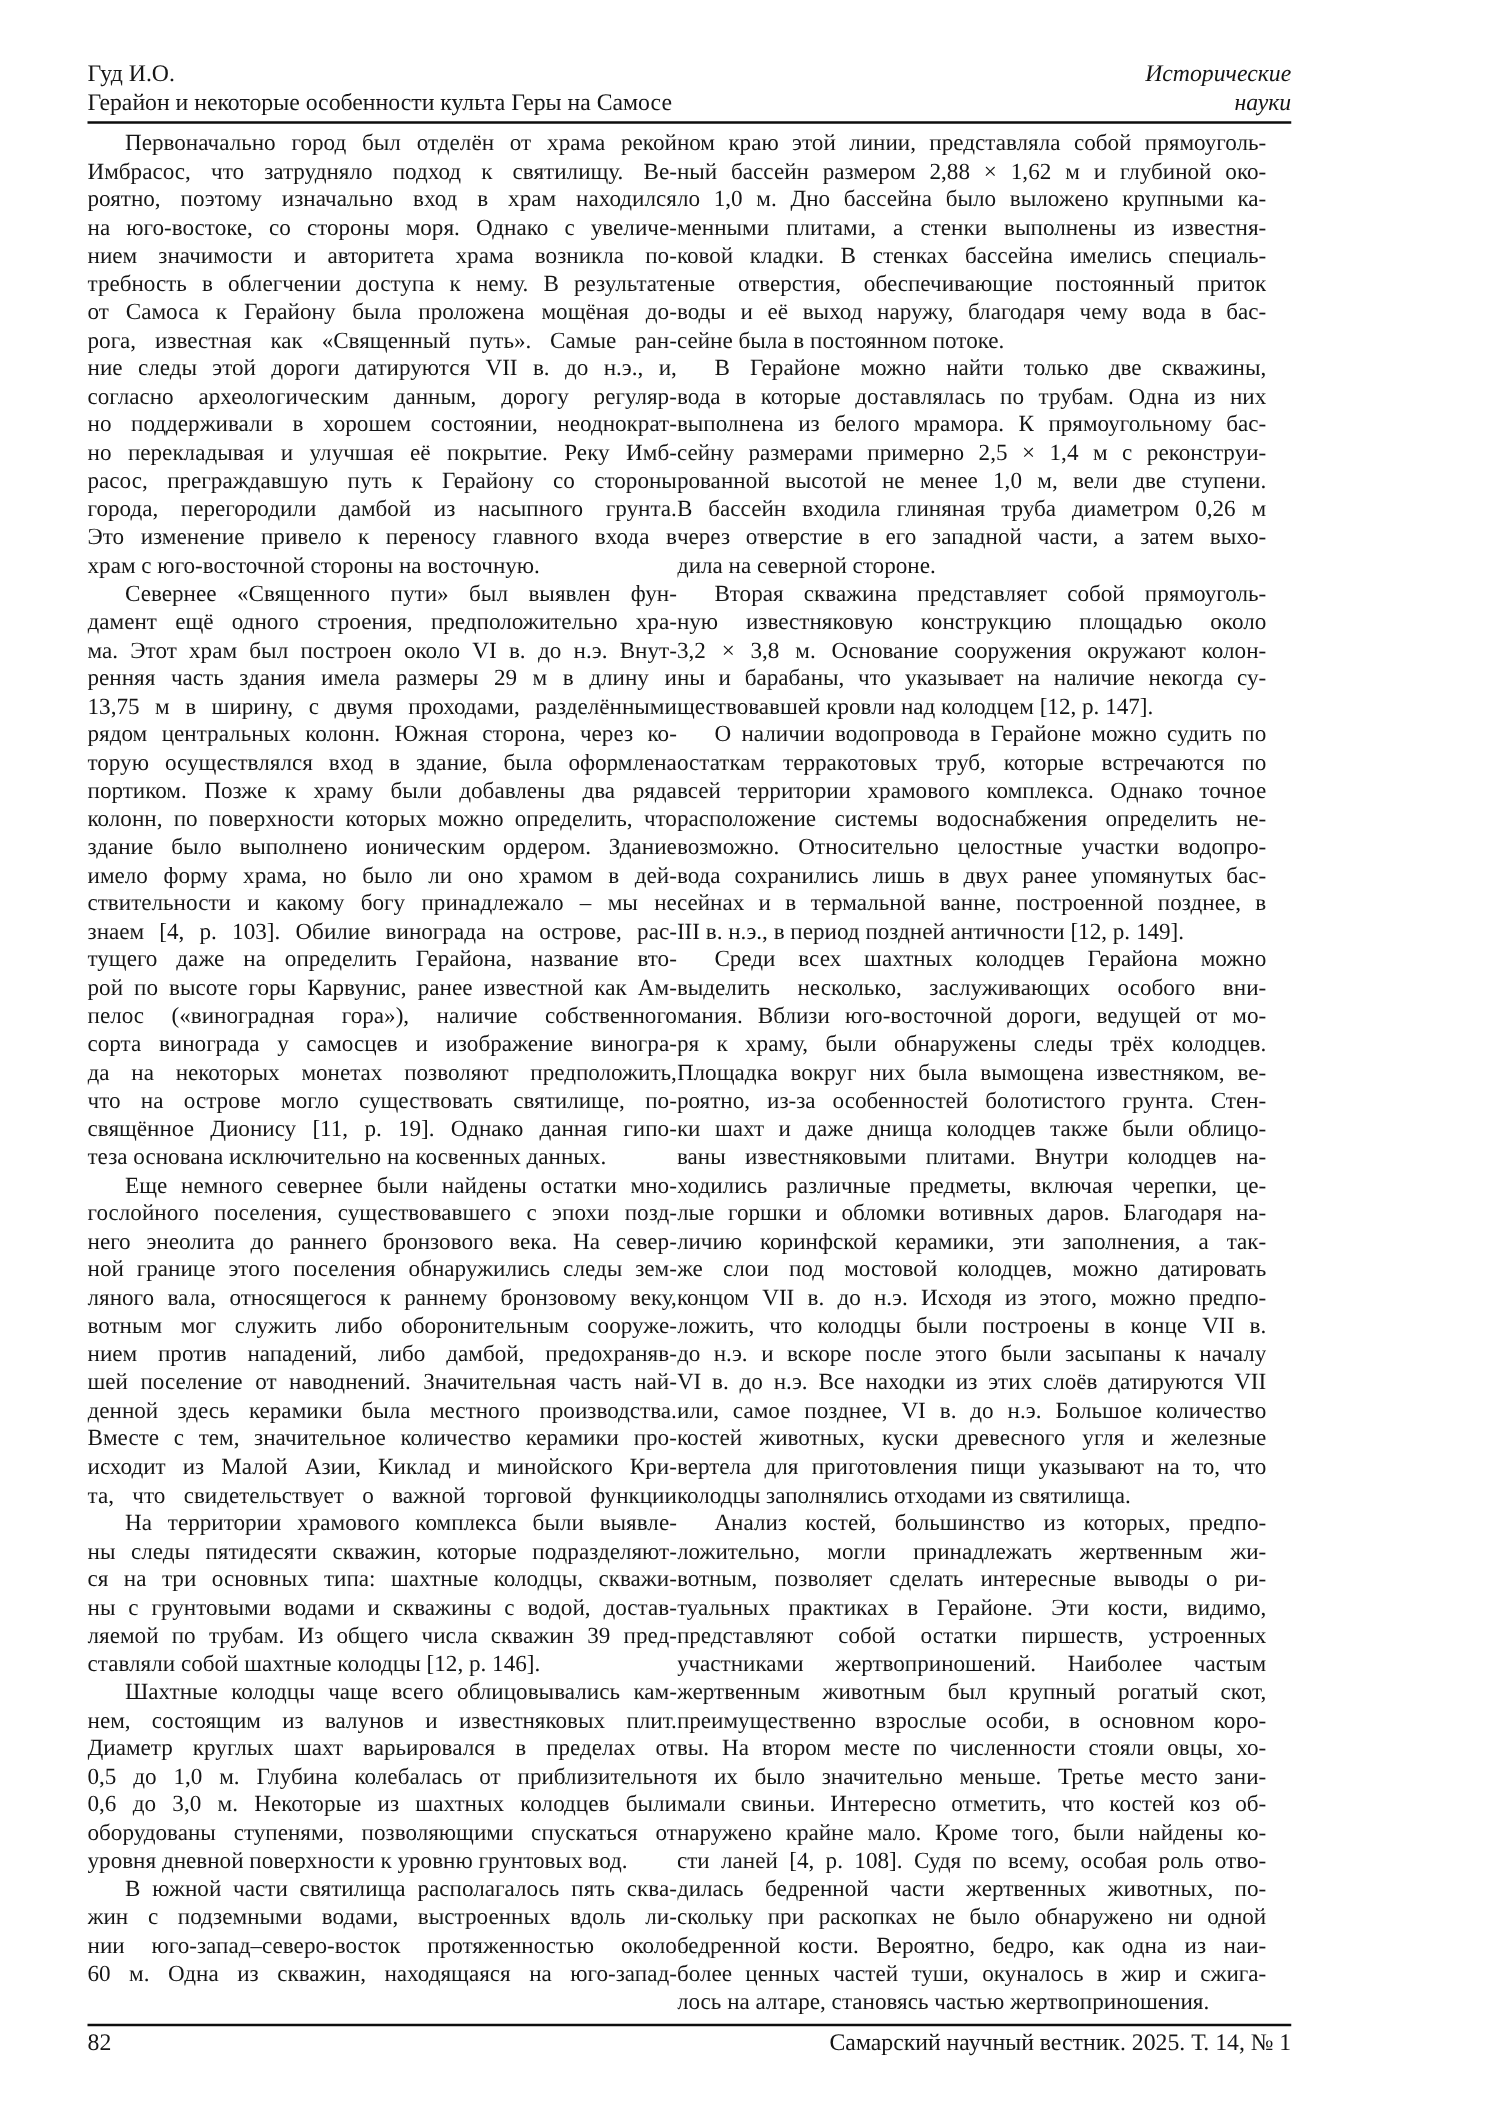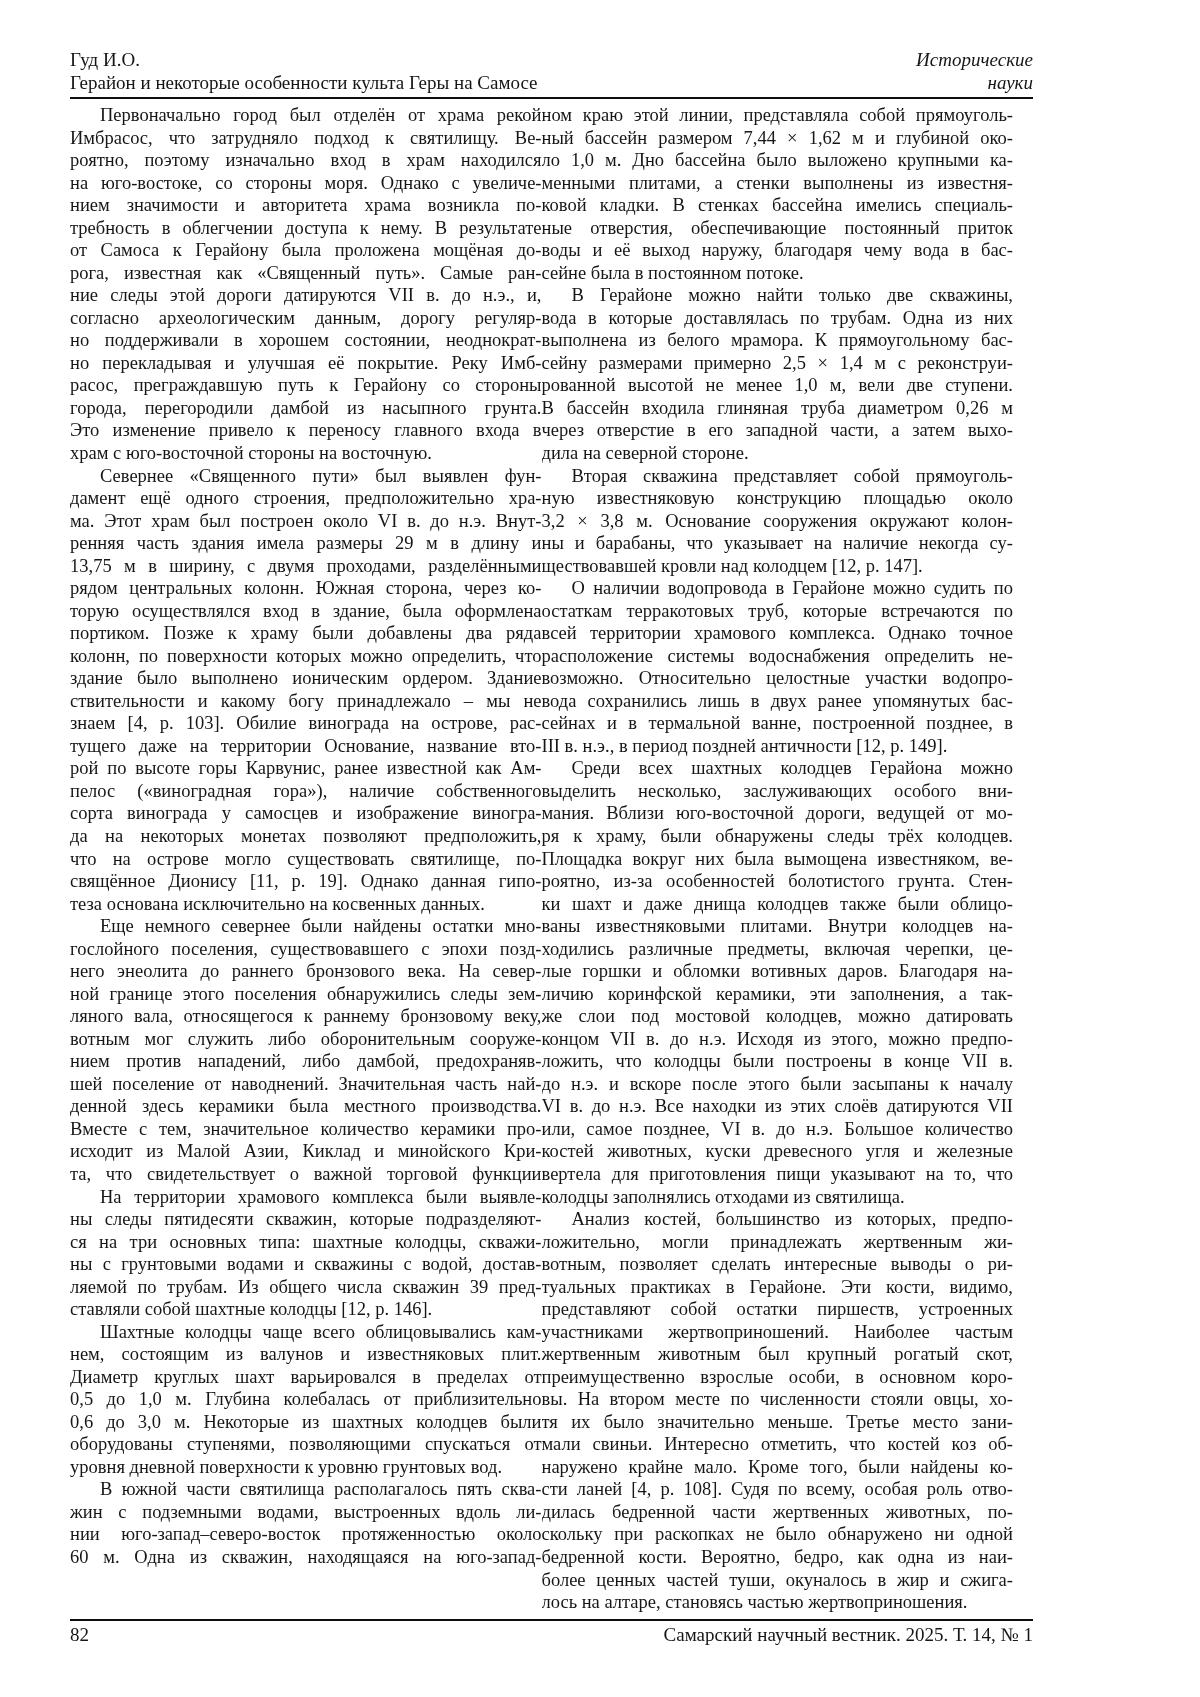--- a/index.html
+++ b/index.html
@@ -111,23 +111,24 @@
           <div class="line indent">Севернее «Священного пути» был выявлен фун-</div>
           <div class="line">дамент ещё одного строения, предположительно хра-</div>
           <div class="line">ма. Этот храм был построен около VI в. до н.э. Внут-</div>
           <div class="line">ренняя часть здания имела размеры 29 м в длину и</div>
           <div class="line">13,75 м в ширину, с двумя проходами, разделёнными</div>
           <div class="line">рядом центральных колонн. Южная сторона, через ко-</div>
           <div class="line">торую осуществлялся вход в здание, была оформлена</div>
           <div class="line">портиком. Позже к храму были добавлены два ряда</div>
           <div class="line">колонн, по поверхности которых можно определить, что</div>
           <div class="line">здание было выполнено ионическим ордером. Здание</div>
+          <div class="line">имело форму храма, но было ли оно храмом в дей-</div>
           <div class="line">ствительности и какому богу принадлежало – мы не</div>
           <div class="line">знаем [4, p. 103]. Обилие винограда на острове, рас-</div>
-          <div class="line">тущего даже на территории Основание, название вто-</div>
+          <div class="line">тущего даже на определить Герайона, название вто-</div>
           <div class="line">рой по высоте горы Карвунис, ранее известной как Ам-</div>
           <div class="line">пелос («виноградная гора»), наличие собственного</div>
           <div class="line">сорта винограда у самосцев и изображение виногра-</div>
           <div class="line">да на некоторых монетах позволяют предположить,</div>
           <div class="line">что на острове могло существовать святилище, по-</div>
           <div class="line">свящённое Дионису [11, p. 19]. Однако данная гипо-</div>
           <div class="line end">теза основана исключительно на косвенных данных.</div>
           <div class="line indent">Еще немного севернее были найдены остатки мно-</div>
           <div class="line">гослойного поселения, существовавшего с эпохи позд-</div>
           <div class="line">него энеолита до раннего бронзового века. На север-</div>
@@ -153,21 +154,21 @@
           <div class="line">0,6 до 3,0 м. Некоторые из шахтных колодцев были</div>
           <div class="line">оборудованы ступенями, позволяющими спускаться от</div>
           <div class="line end">уровня дневной поверхности к уровню грунтовых вод.</div>
           <div class="line indent">В южной части святилища располагалось пять сква-</div>
           <div class="line">жин с подземными водами, выстроенных вдоль ли-</div>
           <div class="line">нии юго-запад–северо-восток протяженностью около</div>
           <div class="line">60 м. Одна из скважин, находящаяся на юго-запад-</div>
         </div>
       <div class="col">
           <div class="line">ном краю этой линии, представляла собой прямоуголь-</div>
-          <div class="line">ный бассейн размером 7,44 × 1,62 м и глубиной око-</div>
+          <div class="line">ный бассейн размером 2,88 × 1,62 м и глубиной око-</div>
           <div class="line">ло 1,0 м. Дно бассейна было выложено крупными ка-</div>
           <div class="line">менными плитами, а стенки выполнены из известня-</div>
           <div class="line">ковой кладки. В стенках бассейна имелись специаль-</div>
           <div class="line">ные отверстия, обеспечивающие постоянный приток</div>
           <div class="line">воды и её выход наружу, благодаря чему вода в бас-</div>
           <div class="line end">сейне была в постоянном потоке.</div>
           <div class="line indent">В Герайоне можно найти только две скважины,</div>
           <div class="line">вода в которые доставлялась по трубам. Одна из них</div>
           <div class="line">выполнена из белого мрамора. К прямоугольному бас-</div>
           <div class="line">сейну размерами примерно 2,5 × 1,4 м с реконструи-</div>

